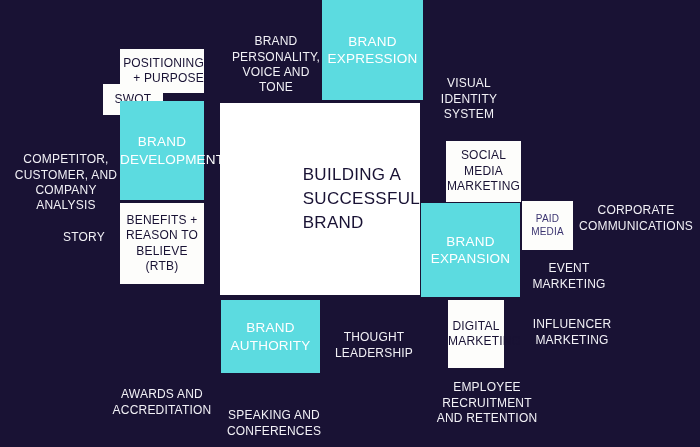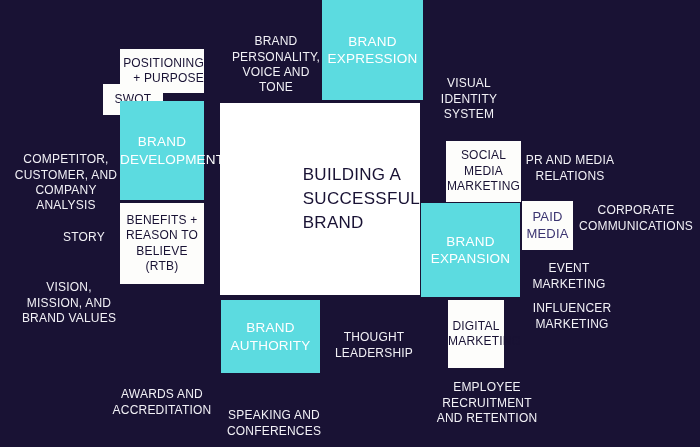--- a/index.html
+++ b/index.html
@@ -49,21 +49,21 @@
     font-size: 12px;
   }
   .v-plain {
     background: transparent;
     color: #f2f1f6;
     font-size: 12px;
   }
   .v-paid {
     background: #fdfdfb;
     color: #3b3470;
-    font-size: 13px;
+    font-size: 10px;
   }
   .node span { display: block; width: 100%; }
   .v-center span { width: auto; }
 </style>
 </head>
 <body>
 
 <div id="canvas">
 
   <div class="node v-center" style="left:220px; top:103px; width:200px; height:192px;">
@@ -87,23 +87,20 @@
   </div>
 
   <div class="node v-white" style="left:120px; top:203px; width:84px; height:81px;">
     <span>BENEFITS +<br>REASON TO<br>BELIEVE<br>(RTB)</span>
   </div>
 
   <div class="node v-plain" style="left:48px; top:228px; width:72px; height:20px;">
     <span>STORY</span>
   </div>
 
-  <div class="node v-plain" style="left:14px; top:278px; width:110px; height:51px;">
-    <span>VISION,<br>MISSION, AND<br>BRAND VALUES</span>
-  </div>
 
 
   <div class="node v-plain" style="left:110px; top:384px; width:104px; height:37px;">
     <span>AWARDS AND<br>ACCREDITATION</span>
   </div>
 
   <div class="node v-plain" style="left:230px; top:31px; width:92px; height:68px;">
     <span>BRAND<br>PERSONALITY,<br>VOICE AND<br>TONE</span>
   </div>
 
@@ -112,41 +109,38 @@
   </div>
 
   <div class="node v-plain" style="left:432px; top:73px; width:74px; height:53px;">
     <span>VISUAL<br>IDENTITY<br>SYSTEM</span>
   </div>
 
   <div class="node v-white" style="left:446px; top:141px; width:75px; height:61px;">
     <span>SOCIAL<br>MEDIA<br>MARKETING</span>
   </div>
 
-  <div class="node v-plain" style="left:522px; top:150px; width:96px; height:37px;">
-    <span>PR AND MEDIA<br>RELATIONS</span>
-  </div>
 
   <div class="node v-cyan" style="left:421px; top:203px; width:99px; height:94px;">
     <span>BRAND<br>EXPANSION</span>
   </div>
 
   <div class="node v-paid" style="left:522px; top:201px; width:51px; height:49px;">
     <span>PAID<br>MEDIA</span>
   </div>
 
   <div class="node v-plain" style="left:578px; top:200px; width:116px; height:37px;">
     <span>CORPORATE<br>COMMUNICATIONS</span>
   </div>
 
   <div class="node v-plain" style="left:524px; top:258px; width:90px; height:37px;">
     <span>EVENT<br>MARKETING</span>
   </div>
 
-  <div class="node v-plain" style="left:524px; top:298px; width:96px; height:37px;align-items:center;">
+  <div class="node v-plain" style="left:524px; top:314px; width:96px; height:37px;align-items:center;">
     <span>INFLUENCER<br>MARKETING</span>
   </div>
 
   <div class="node v-white" style="left:448px; top:300px; width:56px; height:68px;">
     <span>DIGITAL<br>MARKETING</span>
   </div>
 
   <div class="node v-plain" style="left:434px; top:378px; width:106px; height:51px;">
     <span>EMPLOYEE<br>RECRUITMENT<br>AND RETENTION</span>
   </div>

